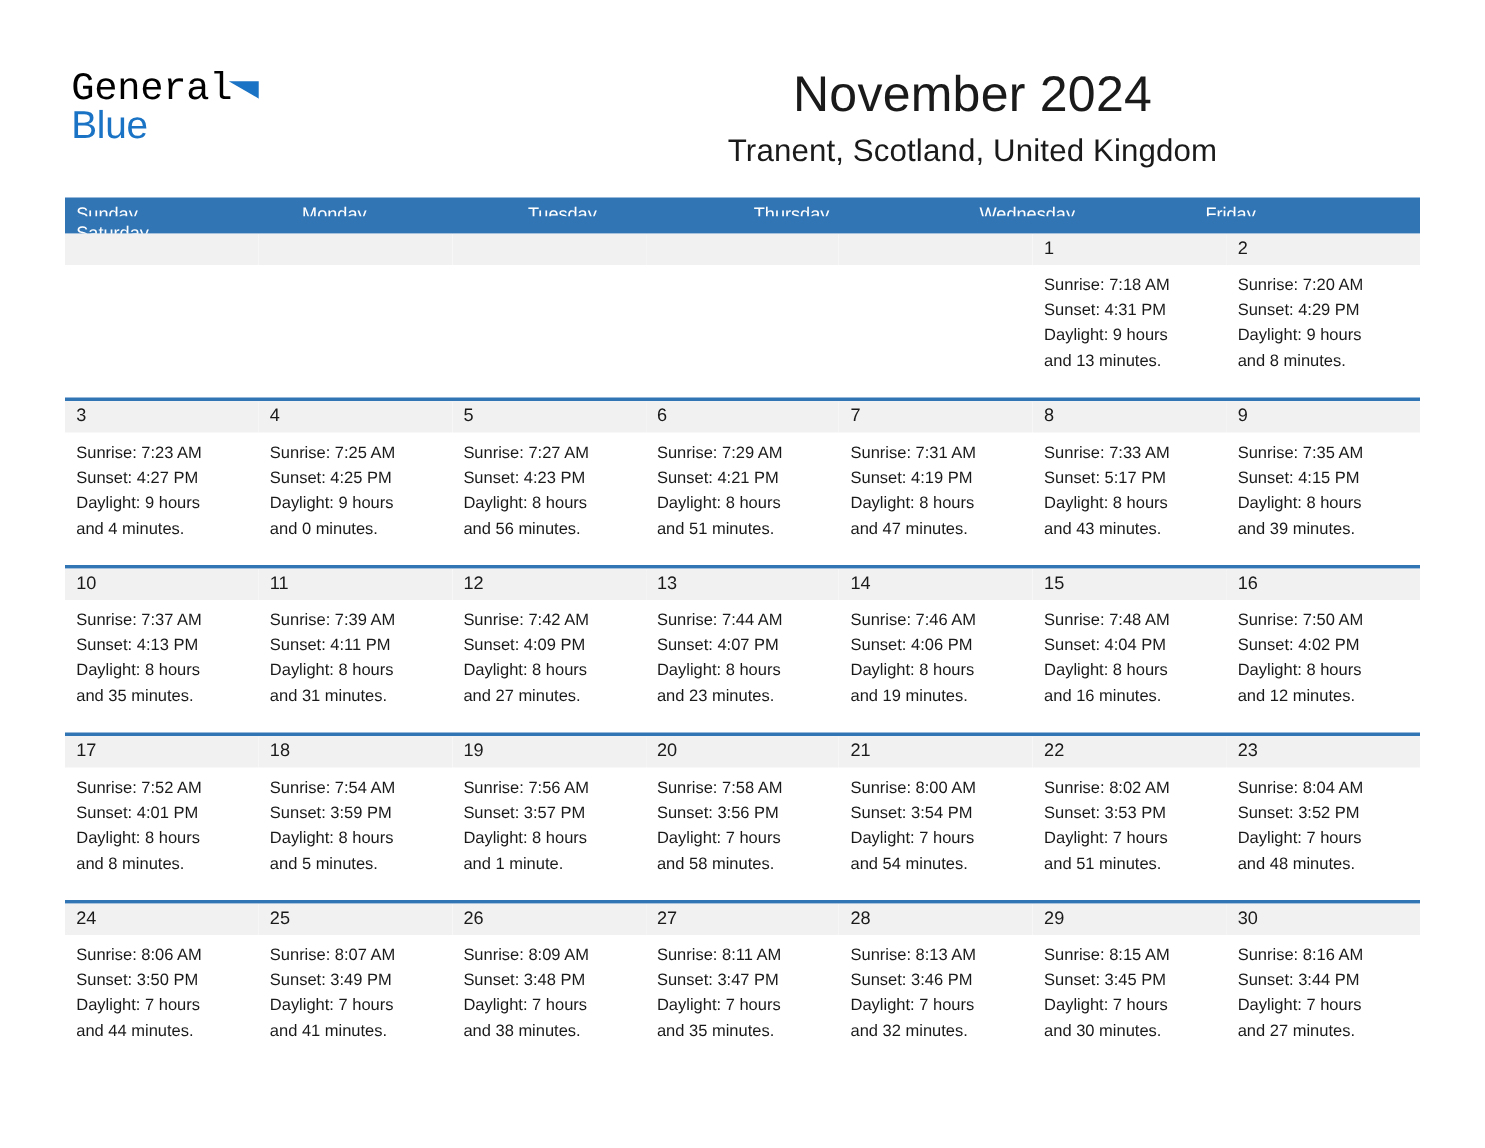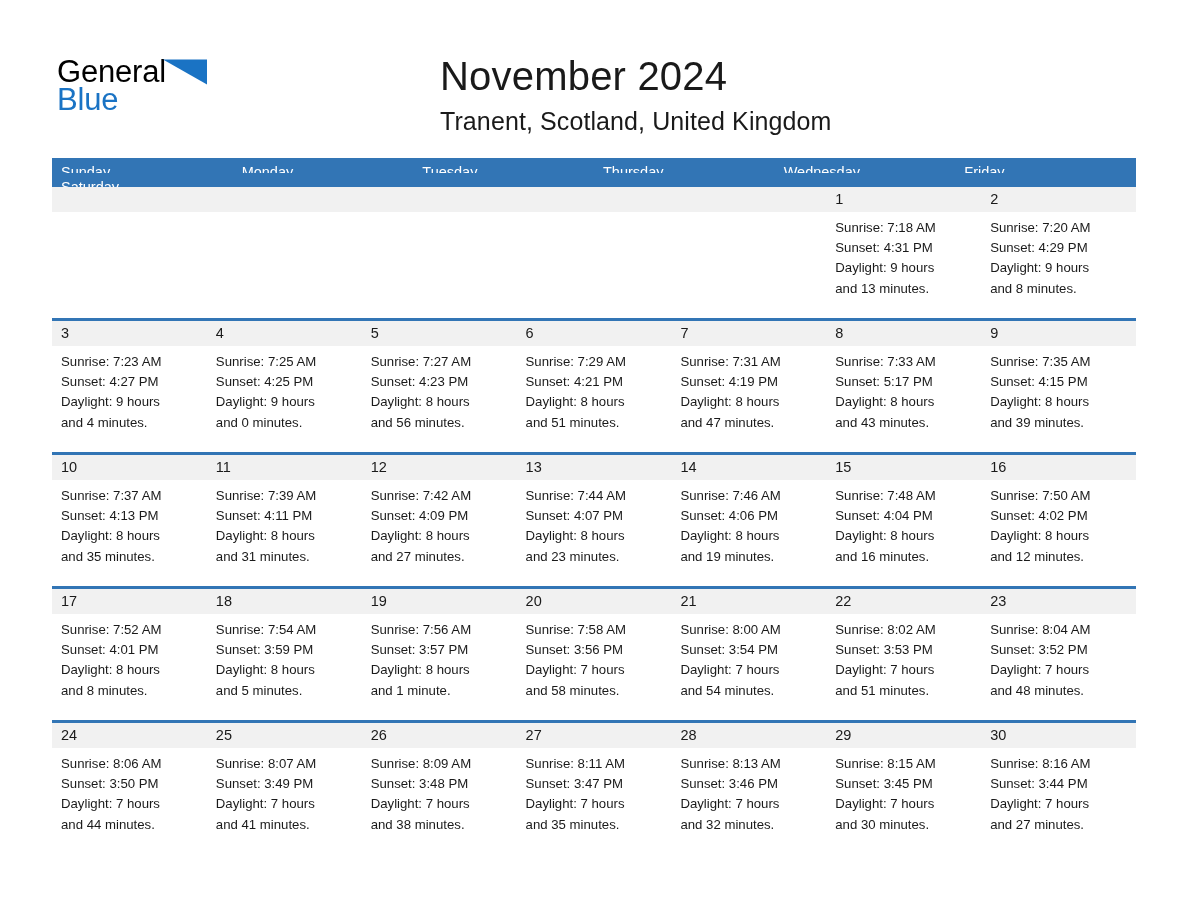--- a/index.html
+++ b/index.html
@@ -36,21 +36,21 @@
     position: relative;
     height: 34px;
     display: flex;
     align-items: flex-start;
   }
   .logo-general {
     font-size: 31px;
     line-height: 33px;
     color: #000000;
     letter-spacing: -0.2px;
-    font-family: Liberation Sans, sans-serif;
+    font-family: Liberation Mono, monospace;
   }
   .logo-triangle {
     width: 49px;
     height: 28px;
     margin-left: -3px;
     margin-top: 3px;
   }
   .logo-row2 {
     text-align: left;
     width: 143px;
@@ -59,23 +59,23 @@
   .logo-blue {
     font-size: 31px;
     line-height: 34px;
     color: #1a73c4;
     letter-spacing: -0.2px;
     font-family: "Liberation Sans", sans-serif;
   }
 
   .title-block {
     position: absolute;
-    right: 48px;
+    right: 60px;
     top: 52px;
-    text-align: left;
+    text-align: center;
     width: 700px;
   }
   .month-title {
     font-size: 40px;
     line-height: 48px;
     color: #1a1a1a;
     font-weight: normal;
     letter-spacing: 0.2px;
   }
   .location-title {

